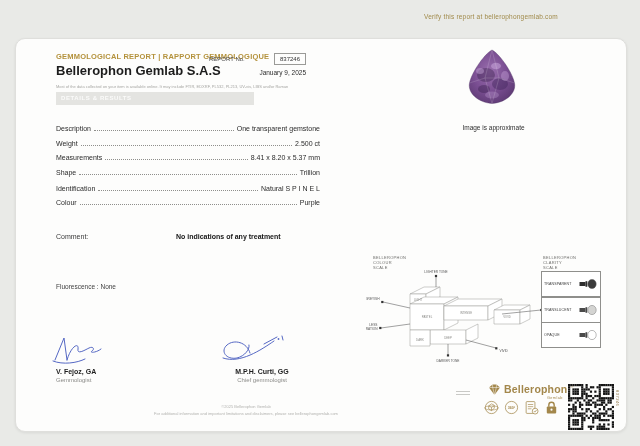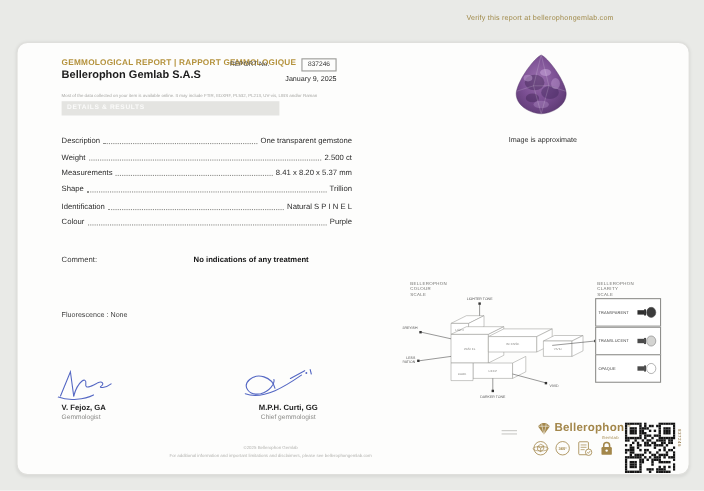--- a/index.html
+++ b/index.html
@@ -16,21 +16,21 @@
   .verify-link { left:424px; top:13px; font-size:6.5px; color:#a08a4a; letter-spacing:.2px; }
 
   .card {
     left:15px; top:38px; width:612px; height:394px;
     background:#fdfdfc; border:1px solid #dfdfdc; border-radius:10px;
     box-shadow:0 1px 3px rgba(0,0,0,.08);
   }
 
   
   .rpt-title { left:40px; top:13px; font-size:7.5px; font-weight:bold; color:#b4923c; letter-spacing:.2px; }
-  .rpt-company { left:40px; top:24px; font-size:10px; font-weight:bold; color:#1c1c1c; }
+  .rpt-company { left:40px; top:24px; font-size:13px; font-weight:bold; color:#1c1c1c; }
   .rpt-address { left:40px; top:33px; font-size:7.5px; font-weight:bold; color:#1c1c1c; }
   .rpt-note { left:40px; top:45px; font-size:4px; color:#a6a6a3; width:330px; white-space:nowrap; }
   .banner { left:40px; top:53px; width:198px; height:13px; background:#e4e4e1; color:#fbfbfa;
             font-size:6px; font-weight:bold; line-height:13px; padding-left:5px; letter-spacing:.6px; }
 
   .report-block { left:193px; top:14px; width:97px; font-size:6px; color:#4a4a4a; }
   .report-row { display:flex; align-items:center; justify-content:space-between; }
   .report-no-box { border:0.5px solid #9a9a97; padding:2px 5px; font-size:6px; color:#333; }
   .report-date { text-align:right; margin-top:4px; font-size:6.5px; color:#2b2b2b; }
 

